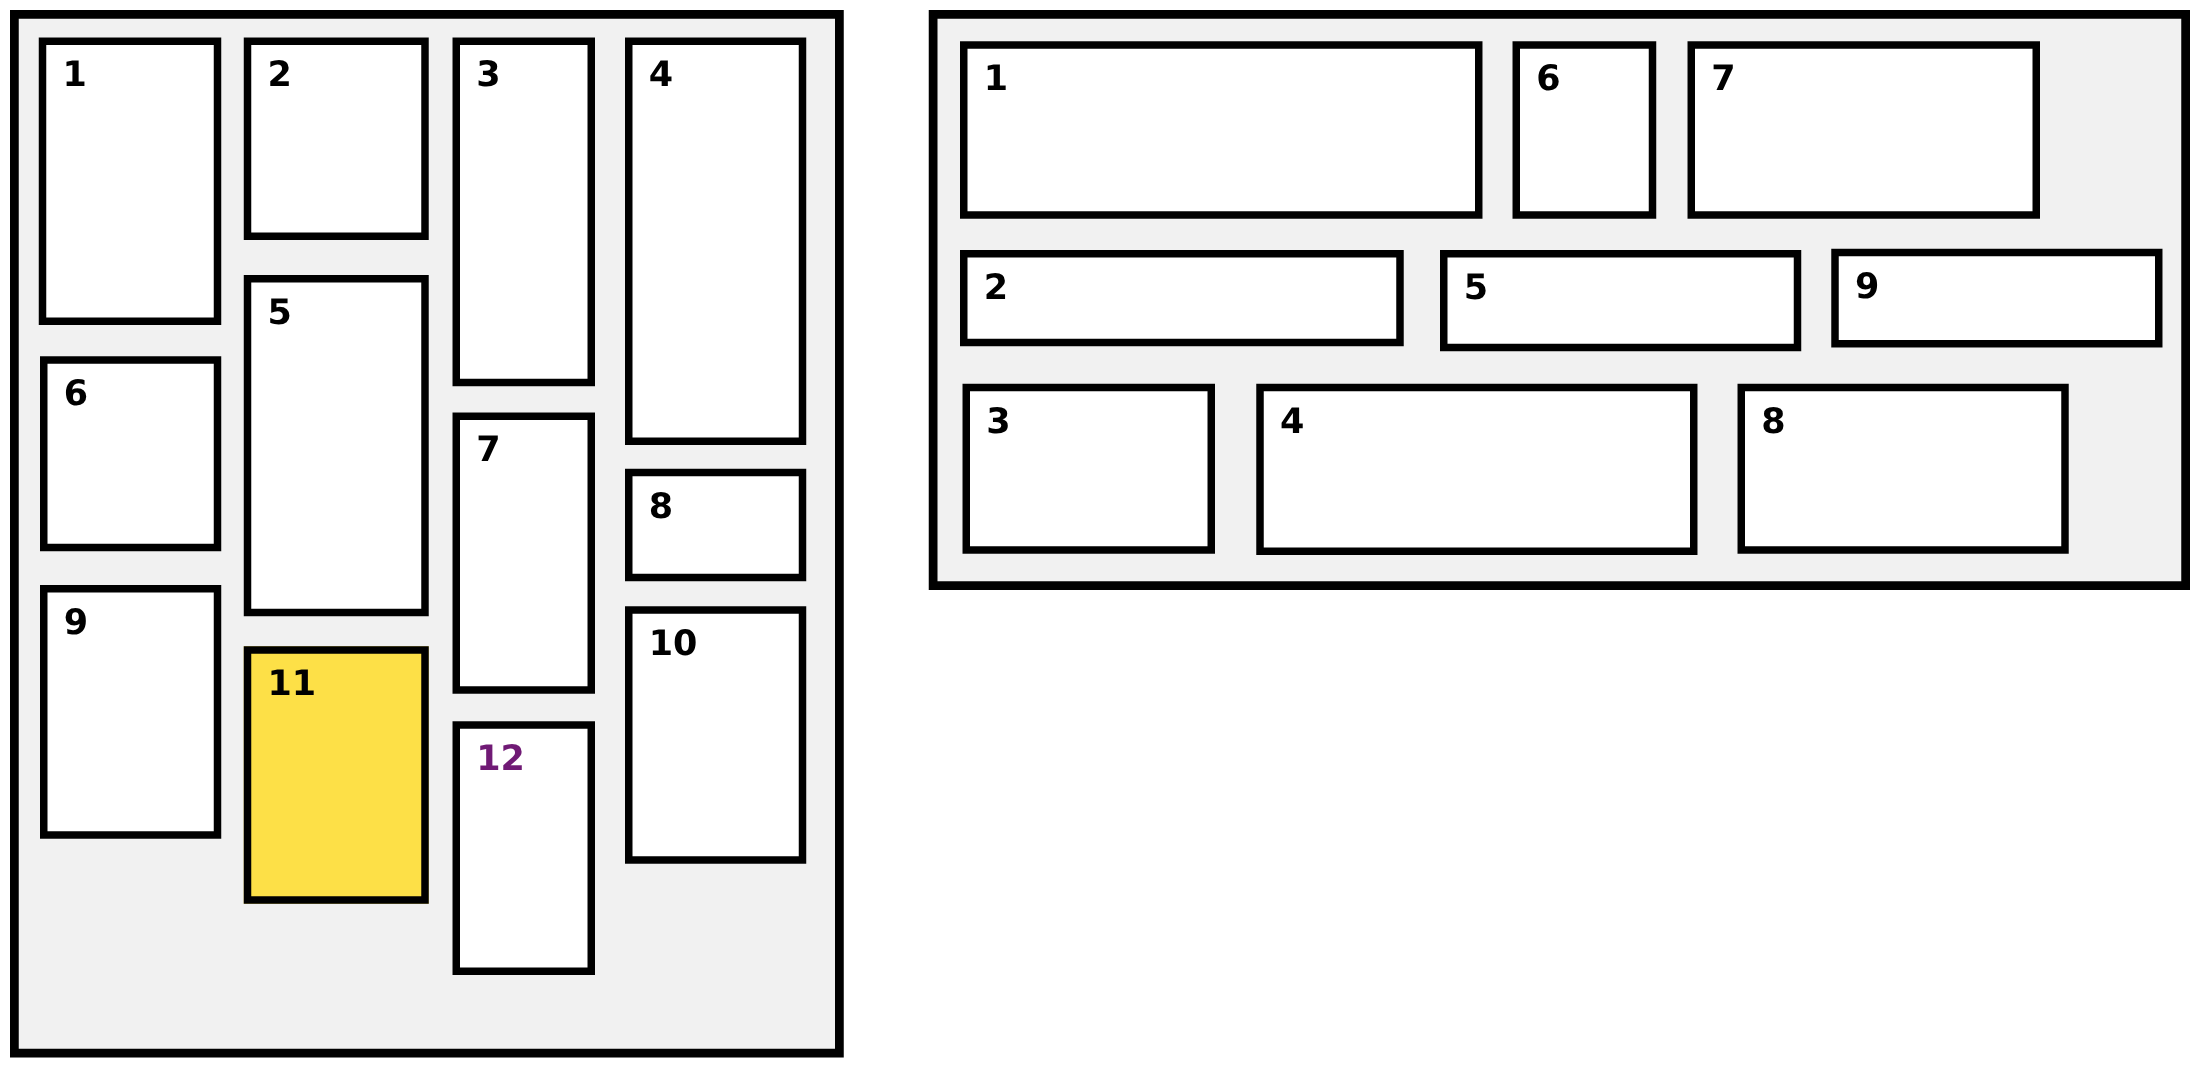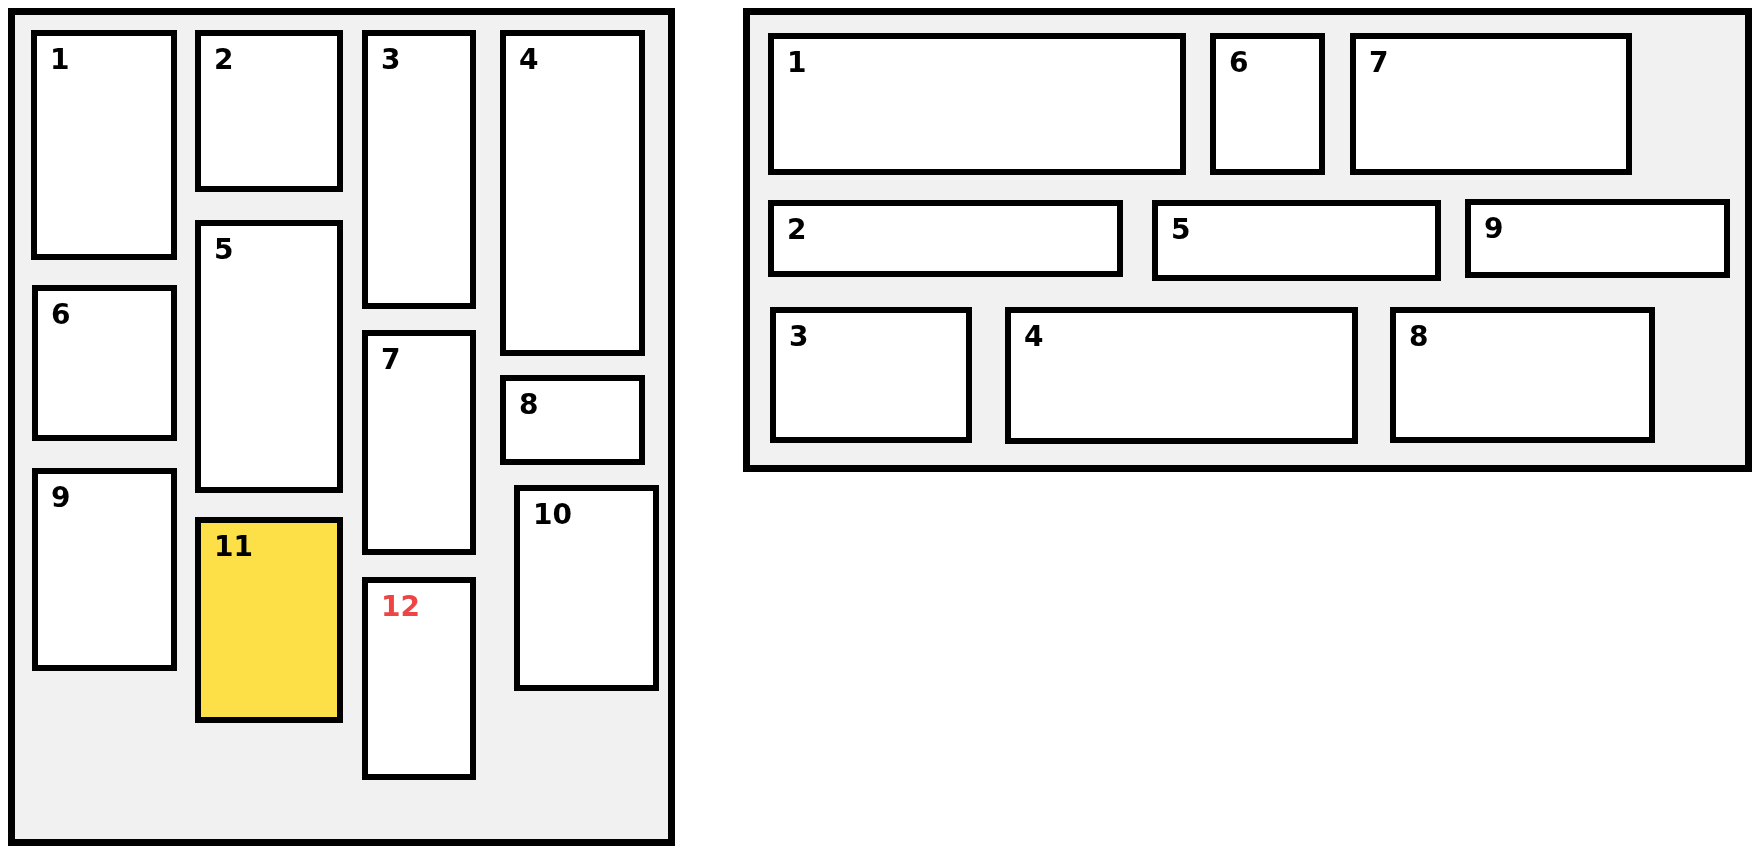--- a/index.html
+++ b/index.html
@@ -61,28 +61,28 @@
       </div>
       <div class="box" style="left: 347px; top: 315px; width: 114px; height: 225px; background: rgb(255, 255, 255); border-color: rgb(0, 0, 0);">
         <span class="box-label" style="color: rgb(0, 0, 0);">7</span>
       </div>
       <div class="box" style="left: 485px; top: 360px; width: 145px; height: 90px; background: rgb(255, 255, 255); border-color: rgb(0, 0, 0);">
         <span class="box-label" style="color: rgb(0, 0, 0);">8</span>
       </div>
       <div class="box" style="left: 17px; top: 453px; width: 145px; height: 203px; background: rgb(255, 255, 255); border-color: rgb(0, 0, 0);">
         <span class="box-label" style="color: rgb(0, 0, 0);">9</span>
       </div>
-      <div class="box" style="left: 499px; top: 470px; width: 145px; height: 206px; background: rgb(255, 255, 255); border-color: rgb(0, 0, 0);">
+      <div class="box" style="left: 485px; top: 470px; width: 145px; height: 206px; background: rgb(255, 255, 255); border-color: rgb(0, 0, 0);">
         <span class="box-label" style="color: rgb(0, 0, 0);">10</span>
       </div>
       <div class="box" style="left: 180px; top: 502px; width: 148px; height: 206px; background: #fde047; border-color: rgb(0, 0, 0);">
         <span class="box-label" style="color: rgb(0, 0, 0);">11</span>
       </div>
       <div class="box" style="left: 347px; top: 562px; width: 114px; height: 203px; background: rgb(255, 255, 255); border-color: rgb(0, 0, 0);">
-        <span class="box-label" style="color: #ef4444;">12</span>
+        <span class="box-label" style="color: #701a75;">12</span>
       </div>
     </section>
   <section class="panel" style="left: 743px; top: 8px; width: 1009px; height: 464px; background: rgb(241, 241, 241); border-color: rgb(0, 0, 0);">
       <div class="box" style="left: 18px; top: 18px; width: 418px; height: 142px; background: rgb(255, 255, 255); border-color: rgb(0, 0, 0);">
         <span class="box-label" style="color: rgb(0, 0, 0);">1</span>
       </div>
       <div class="box" style="left: 18px; top: 185px; width: 355px; height: 77px; background: rgb(255, 255, 255); border-color: rgb(0, 0, 0);">
         <span class="box-label" style="color: rgb(0, 0, 0);">2</span>
       </div>
       <div class="box" style="left: 20px; top: 292px; width: 202px; height: 136px; background: rgb(255, 255, 255); border-color: rgb(0, 0, 0);">

